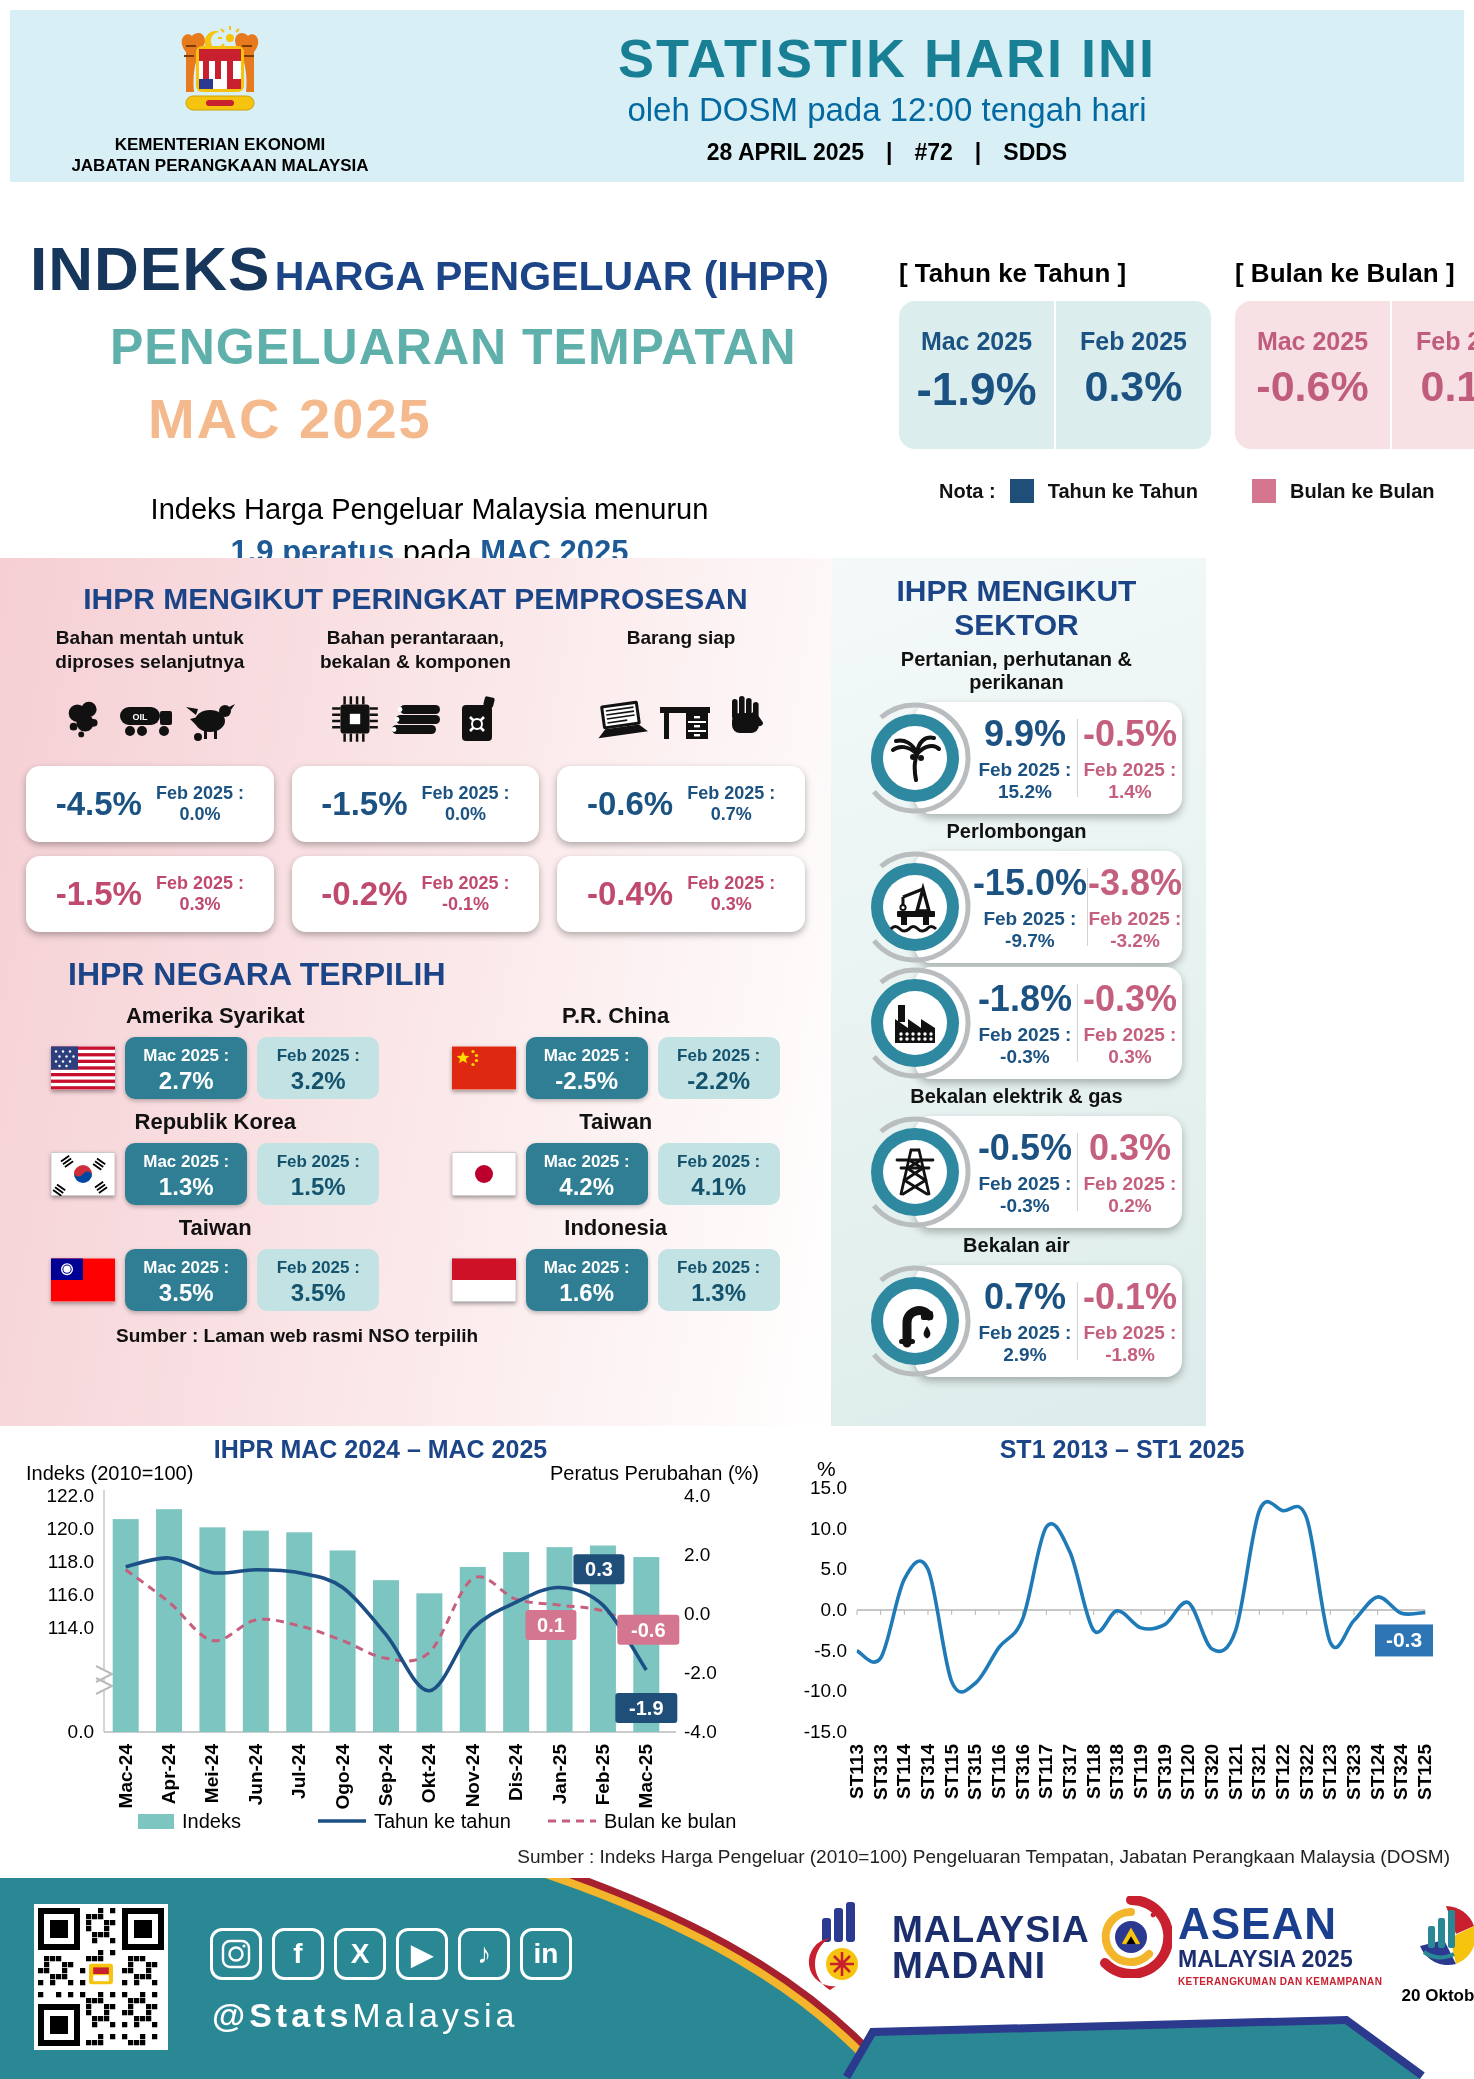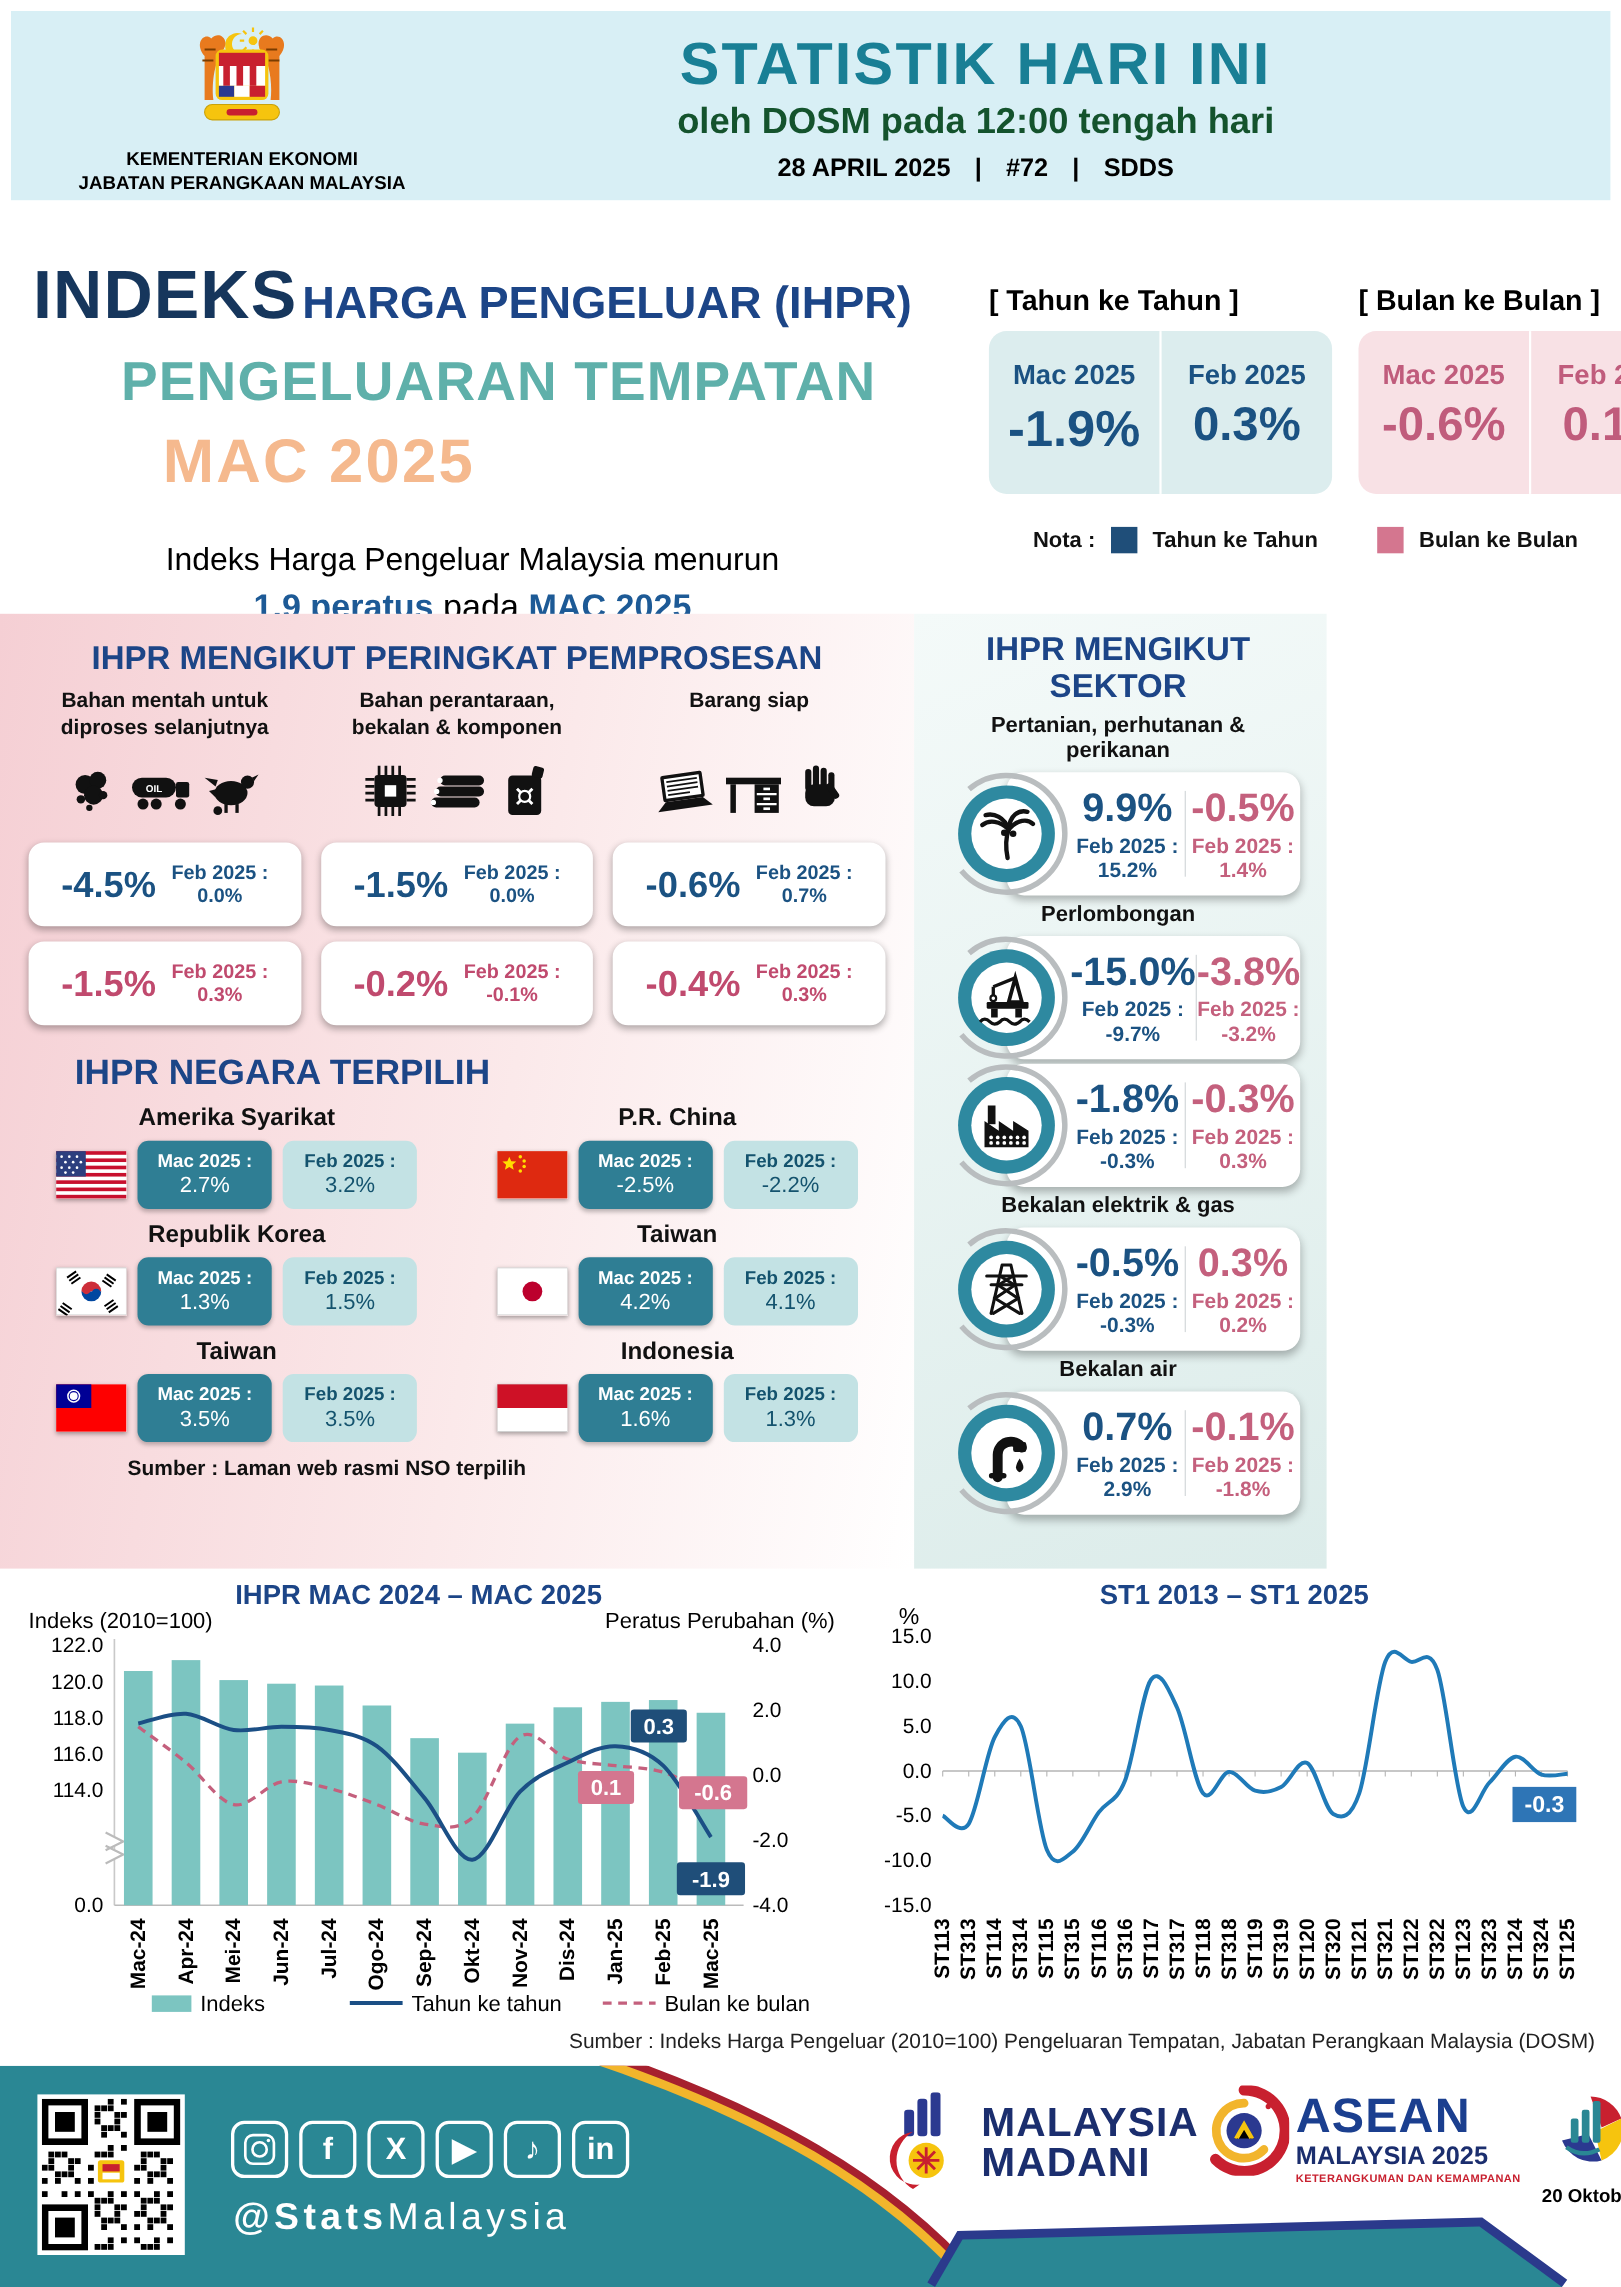--- a/index.html
+++ b/index.html
@@ -5,21 +5,21 @@
   html,body{margin:0;padding:0;background:#fff;}
   *{box-sizing:border-box;}
   .page{position:relative;width:1474px;height:2079px;background:#fff;overflow:hidden;
         font-family:"Liberation Sans",sans-serif;color:#111;}
   
   .topbar{position:absolute;top:10px;left:10px;width:1454px;height:172px;background:#d8eff5;display:flex;align-items:center;}
   .crest-wrap{width:420px;text-align:center;padding-top:6px;}
   .ministry{font-size:17px;font-weight:bold;line-height:1.25;color:#000;}
   .head-center{flex:1;text-align:center;padding-right:120px;}
   .head-title{font-size:54px;font-weight:bold;color:#197f95;letter-spacing:2px;}
-  .head-sub{font-size:33px;font-weight:bold;color:#14532d;margin-top:2px;}
+  .head-sub{font-size:33px;font-weight:normal;color:#0369a1;margin-top:2px;}
   .head-date{font-size:23px;font-weight:bold;color:#000;margin-top:10px;}
   .head-date .sep{margin:0 22px;}
   
   .title-sec{position:absolute;top:192px;left:30px;right:20px;height:360px;display:flex;}
   .titles{flex:0 0 680px;margin-top:41px;}
   .t-line1{white-space:nowrap;}
   .t-indeks{font-size:62px;font-weight:bold;color:#16365c;letter-spacing:1px;}
   .t-harga{font-size:41px;font-weight:bold;color:#1c4587;}
   .t-line2{font-size:50px;font-weight:bold;color:#5fb0aa;padding-left:80px;margin-top:14px;letter-spacing:1px;}
   .t-line3{font-size:56px;font-weight:bold;color:#f5b98e;padding-left:118px;margin-top:10px;letter-spacing:2px;}
@@ -58,21 +58,21 @@
   .proc-card .sub{font-size:18px;font-weight:bold;text-align:center;line-height:1.15;}
   .proc-card.yoy{color:#1b5282;}
   .proc-card.mom{color:#c04a6e;}
   .countries-title{text-align:left !important;padding-left:42px;font-size:32px !important;margin-top:24px !important;}
   .country-grid{display:grid;grid-template-columns:1fr 1fr;column-gap:22px;row-gap:10px;margin-top:4px;}
   .c-name{font-size:22px;font-weight:bold;text-align:center;margin-bottom:8px;}
   .c-row{display:flex;justify-content:center;align-items:center;gap:10px;}
   .c-flag{width:64px;height:44px;box-shadow:0 2px 4px rgba(0,0,0,.35);flex:0 0 64px;}
   .c-box{width:122px;height:62px;border-radius:10px;text-align:center;padding-top:8px;line-height:1.25;}
   .c-box .lb{font-size:17px;font-weight:bold;}
-  .c-box .vl{font-size:20px;font-weight:normal;}
+  .c-box .vl{font-size:24px;font-weight:bold;}
   .c-box.mac{background:#2f7e94;color:#fff;box-shadow:0 2px 4px rgba(0,0,0,.25);}
   .c-box.feb{background:#c3e2e4;color:#14536e;}
   .c-source{font-size:19px;font-weight:bold;margin-top:14px;padding-left:90px;}
   .panel-right h2{font-size:30px;font-weight:bold;color:#1c4587;text-align:center;margin:6px 0 2px 0;}
   .sector{margin-top:4px;}
   .s-name{font-size:20px;font-weight:bold;text-align:center;margin:6px 0 8px 0;}
   .s-card{position:relative;margin-left:64px;height:112px;background:#fff;border-radius:16px;
           box-shadow:0 4px 8px rgba(0,0,0,.28);display:flex;align-items:center;padding-left:58px;}
   .s-iconwrap{position:absolute;left:-58px;top:50%;transform:translateY(-50%);width:116px;height:116px;}
   .s-col{flex:1;text-align:center;}

